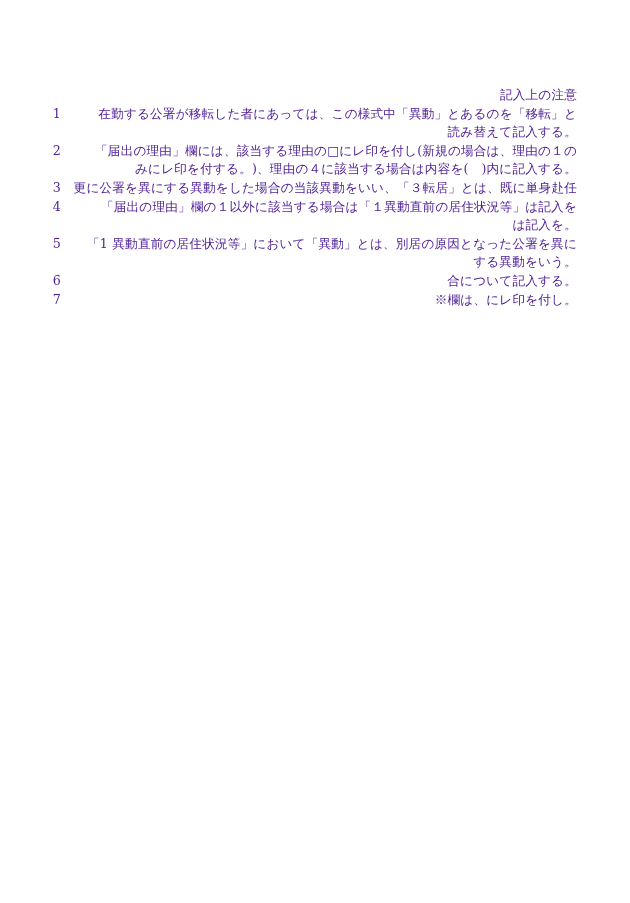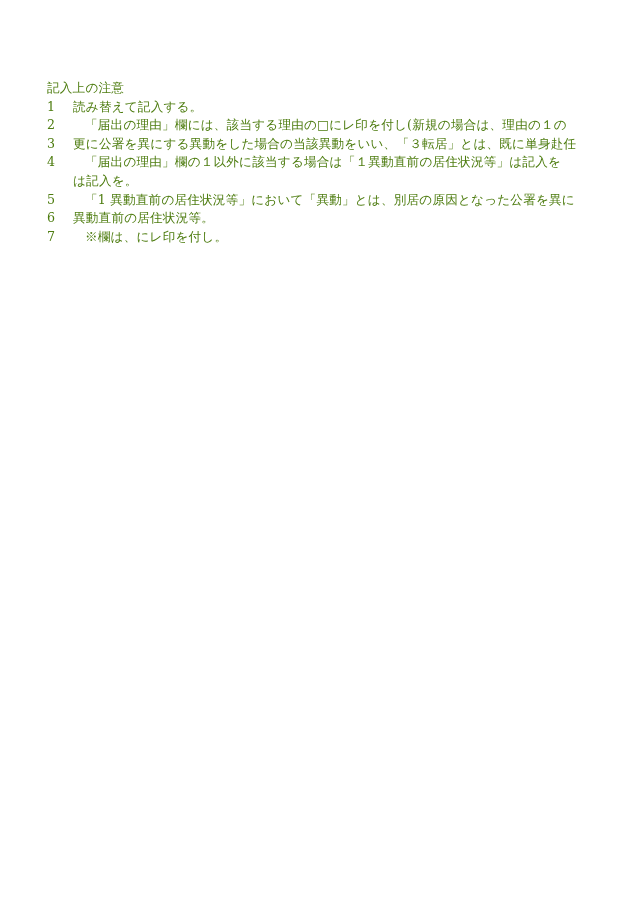--- a/index.html
+++ b/index.html
@@ -1,47 +1,50 @@
 <!DOCTYPE html>
 <html><head>
   <meta charset="utf-8">
   <style>
     html, body { margin: 0; padding: 0; background: #ffffff; }
     body { width: 630px; height: 903px; position: relative; overflow: hidden; }
     .page {
-      position: absolute; left: 47px; top: 79px; width: 530px;
+      position: absolute; left: 47px; top: 86px; width: 530px;
       font-family: "DejaVu Serif", "Liberation Serif", serif;
-      font-size: 12.6px; line-height: 18.6px; color: #4d7c0f;
+      font-size: 12.6px; line-height: 18.6px; color: #4c1d95;
       letter-spacing: 0.2px;
+      text-align: right;
     }
     .title { margin: 0; font-weight: normal; font-size: 12.6px; }
     .note { display: flex; margin: 0; }
     .num { flex: 0 0 14px; }
     .body { flex: 1; text-indent: 12px; margin-left: -0px; }
     .line { display: block; white-space: nowrap; }
     .line.first { padding-left: 12px; }
     .line.rest { padding-left: 0px; }
   </style>
 </head>
 <body>
 
 <div class="page">
   <p class="title">記入上の注意</p>
 
   <div class="note">
     <span class="num">1</span>
     <div class="body">
+      <span class="line first">在勤する公署が移転した者にあっては、この様式中「異動」とあるのを「移転」と</span>
       <span class="line rest">読み替えて記入する。</span>
     </div>
   </div>
 
   <div class="note">
     <span class="num">2</span>
     <div class="body">
       <span class="line first">「届出の理由」欄には、該当する理由の□にレ印を付し(新規の場合は、理由の１の</span>
+      <span class="line rest">みにレ印を付する。)、理由の４に該当する場合は内容を(　)内に記入する。</span>
     </div>
   </div>
 
   <div class="note">
     <span class="num">3</span>
     <div class="body">
       <span class="line rest">更に公署を異にする異動をした場合の当該異動をいい、「３転居」とは、既に単身赴任</span>
     </div>
   </div>
 
@@ -50,27 +53,28 @@
     <div class="body">
       <span class="line first">「届出の理由」欄の１以外に該当する場合は「１異動直前の居住状況等」は記入を</span>
       <span class="line rest">は記入を。</span>
     </div>
   </div>
 
   <div class="note">
     <span class="num">5</span>
     <div class="body">
       <span class="line first">「1 異動直前の居住状況等」において「異動」とは、別居の原因となった公署を異に</span>
+      <span class="line rest">する異動をいう。</span>
     </div>
   </div>
 
   <div class="note">
     <span class="num">6</span>
     <div class="body">
-      <span class="line rest">異動直前の居住状況等。</span>
+      <span class="line rest">合について記入する。</span>
     </div>
   </div>
 
   <div class="note">
     <span class="num">7</span>
     <div class="body">
       <span class="line first">※欄は、にレ印を付し。</span>
     </div>
   </div>
 </div>

